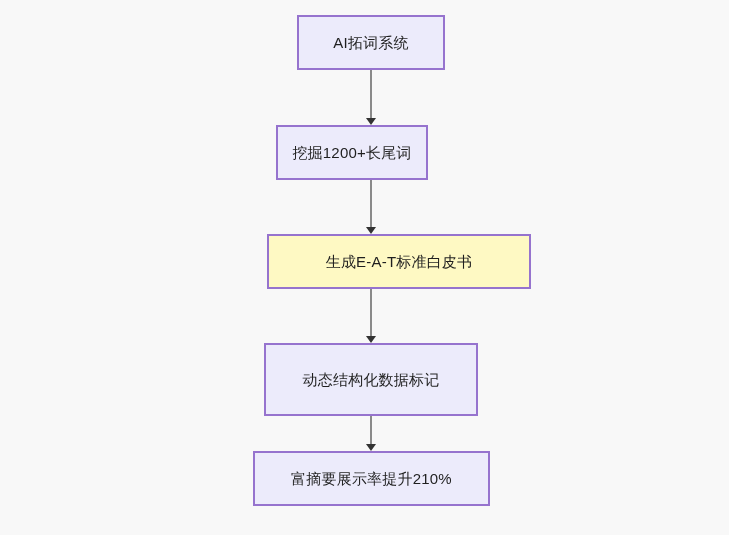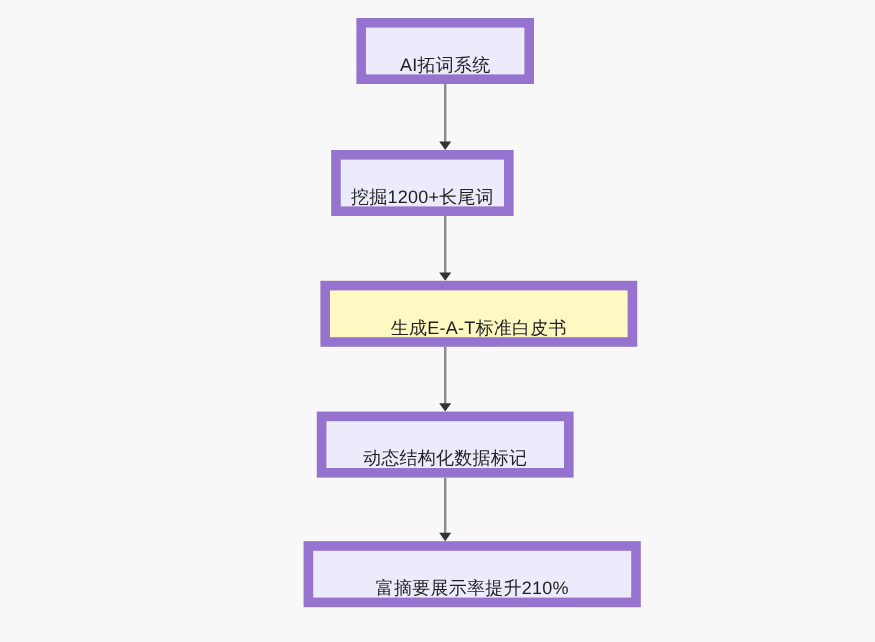--- a/index.html
+++ b/index.html
@@ -16,25 +16,25 @@
   #flowchart-canvas {
     position: relative;
     width: 729px;
     height: 535px;
     background: #f8f8f8;
   }
   .node {
     position: absolute;
     box-sizing: border-box;
     background: #ecebfb;
-    border: 8px solid #f97316;
+    border: 2px solid #f97316;
     border-radius: 0;
     height: 55px;
     display: flex;
-    align-items: flex-end;
+    align-items: center;
     justify-content: center;
     color: #1f1f1f;
     font-size: 15px;
     line-height: 1;
     letter-spacing: 0.2px;
     white-space: nowrap;
   }
   .node-label {
     display: block;
   }
@@ -84,20 +84,20 @@
 
   <div class="node" style="left: 297px; top: 15px; width: 148px; height: 55px; background: rgb(236, 235, 251); border-color: rgb(150, 115, 206); color: rgb(31, 31, 31);">
     <span class="node-label">AI拓词系统</span>
   </div>
   <div class="node" style="left: 276px; top: 125px; width: 152px; height: 55px; background: rgb(236, 235, 251); border-color: rgb(150, 115, 206); color: rgb(31, 31, 31);">
     <span class="node-label">挖掘1200+长尾词</span>
   </div>
   <div class="node" style="left: 267px; top: 234px; width: 264px; height: 55px; background: #fef9c3; border-color: rgb(150, 115, 206); color: rgb(31, 31, 31);">
     <span class="node-label">生成E-A-T标准白皮书</span>
   </div>
-  <div class="node" style="left: 264px; top: 343px; width: 214px; height: 55px; background: rgb(236, 235, 251); border-color: rgb(150, 115, 206); color: rgb(31, 31, 31);">
+  <div class="node" style="left: 264px; top: 343px; width: 214px; height: 73px; background: rgb(236, 235, 251); border-color: rgb(150, 115, 206); color: rgb(31, 31, 31);">
     <span class="node-label">动态结构化数据标记</span>
   </div>
-  <div class="node" style="left: 253px; top: 451px; width: 281px; height: 55px; background: rgb(236, 235, 251); border-color: rgb(150, 115, 206); color: rgb(31, 31, 31);">
+  <div class="node" style="left: 253px; top: 451px; width: 237px; height: 55px; background: rgb(236, 235, 251); border-color: rgb(150, 115, 206); color: rgb(31, 31, 31);">
     <span class="node-label">富摘要展示率提升210%</span>
   </div>
 
 </div>
 
 </body></html>

